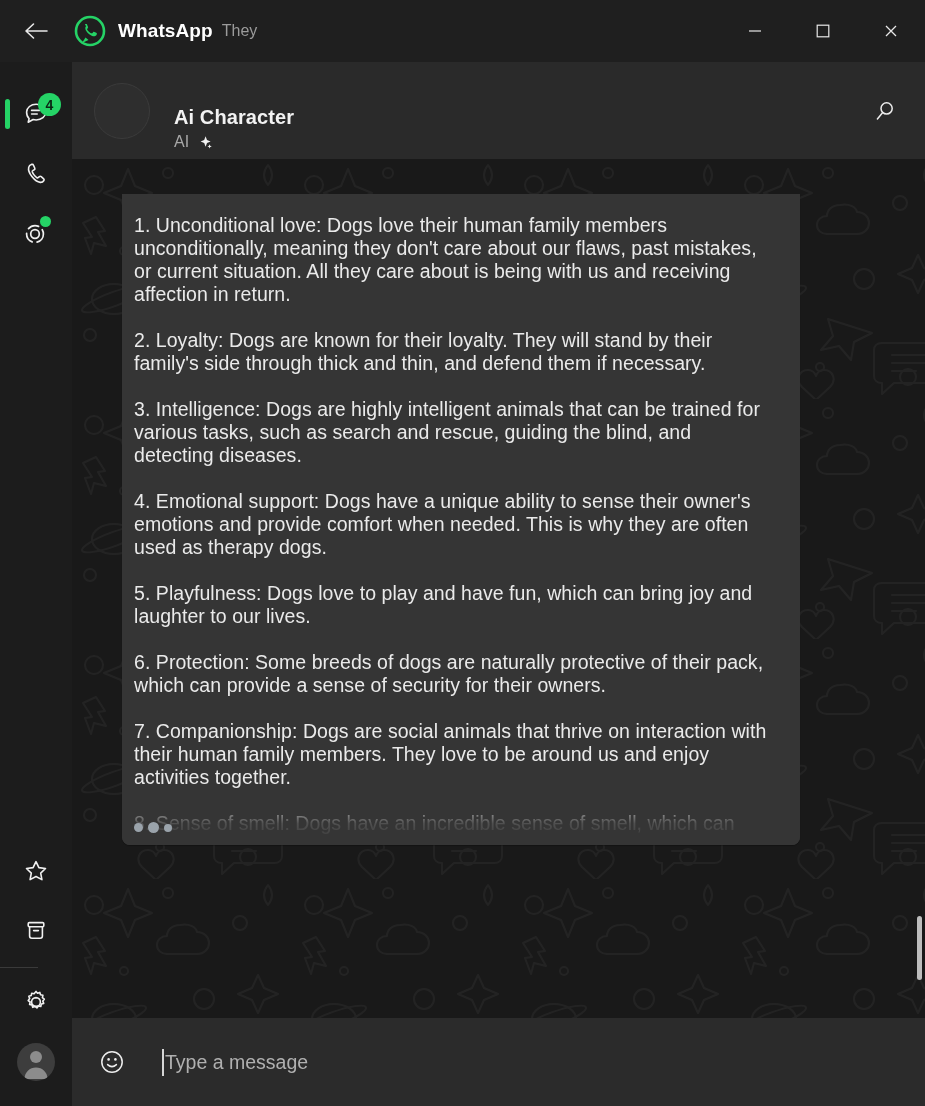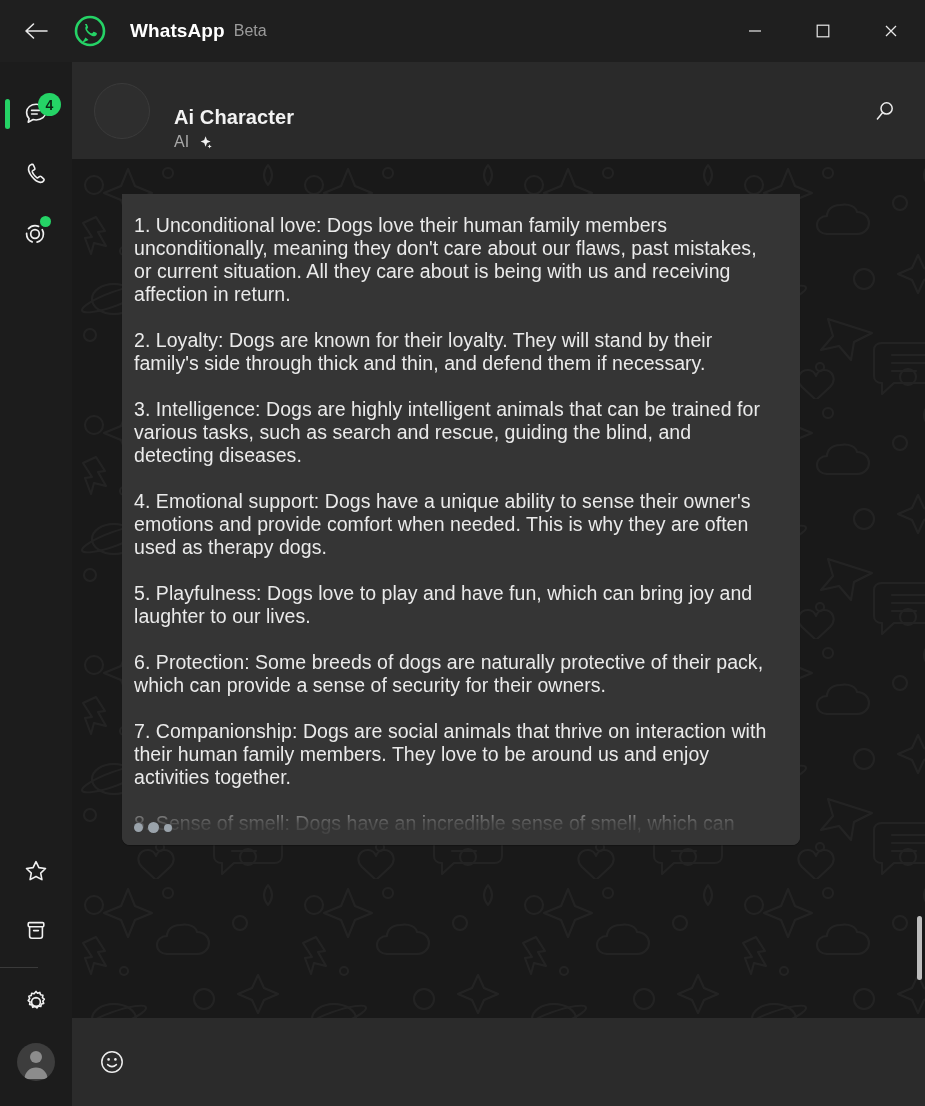--- a/index.html
+++ b/index.html
@@ -31,21 +31,21 @@
     display: flex; align-items: center; justify-content: center;
     cursor: pointer;
   }
   .back-btn svg { display:block; }
   .wa-logo {
     margin-left: 14px;
     width: 32px; height: 32px;
     display: flex; align-items: center; justify-content: center;
   }
   .app-title {
-    margin-left: 24px;
+    margin-left: 12px;
     font-size: 19px;
     font-weight: bold;
     color: #ffffff;
     letter-spacing: .1px;
   }
   .app-beta {
     margin-left: 9px;
     font-size: 16px;
     color: #9b9b9b;
   }
@@ -289,21 +289,21 @@
       </svg>
     </div>
     <div class="wa-logo">
       <svg width="32" height="32" viewBox="0 0 32 32">
         <circle cx="16" cy="16" r="14" fill="none" stroke="#25d366" stroke-width="2.6"></circle>
         <path d="M8 28 L11.5 22.5 L14.5 25 Z" fill="#25d366"></path>
         <path d="M12.2 11.2 c-.5 .3 -.9 1.1 -.9 2 0 1.1 .7 2.4 1 2.8 .3 .4 2 3.2 4.9 4.4 2.4 1 2.9 .8 3.4 .75 .6 -.05 1.8 -.7 2.05 -1.45 .25 -.75 .25 -1.35 .17 -1.5 -.08 -.15 -.3 -.23 -.63 -.4 -.33 -.17 -1.9 -.93 -2.2 -1.03 -.3 -.1 -.5 -.15 -.72 .17 -.22 .32 -.83 1.02 -1.02 1.23 -.18 .2 -.37 .23 -.7 .07 -.33 -.17 -1.38 -.5 -2.63 -1.6 -.97 -.86 -1.63 -1.93 -1.82 -2.25 -.18 -.32 -.02 -.5 .15 -.66 .15 -.15 .33 -.38 .5 -.58 .17 -.2 .22 -.33 .33 -.55 .11 -.22 .05 -.42 -.03 -.58 -.08 -.17 -.72 -1.75 -.99 -2.4 -.26 -.62 -.52 -.54 -.72 -.55 l-.6 -.01 c-.2 0 -.53 .08 -.8 .38 z" fill="#25d366"></path>
       </svg>
     </div>
     <div class="app-title">WhatsApp</div>
-    <div class="app-beta">Beta</div>
+    <div class="app-beta">They</div>
 
     <div class="wincontrols">
       <div class="wc">
         <svg width="16" height="16" viewBox="0 0 16 16">
           <path d="M2 8 H14" stroke="#e8e8e8" stroke-width="1.2"></path>
         </svg>
       </div>
       <div class="wc">
         <svg width="16" height="16" viewBox="0 0 16 16">
           <rect x="2.2" y="2.2" width="11.6" height="11.6" fill="none" stroke="#e8e8e8" stroke-width="1.2"></rect>
@@ -470,17 +470,21 @@
 
       <div class="composer">
         <div class="emoji-btn">
           <svg width="30" height="30" viewBox="0 0 30 30" fill="none">
             <circle cx="15" cy="15" r="10.2" stroke="#ededed" stroke-width="1.5"></circle>
             <circle cx="11.6" cy="12.4" r="1.3" fill="#ededed"></circle>
             <circle cx="18.4" cy="12.4" r="1.3" fill="#ededed"></circle>
             <path d="M10.6 17.6 q4.4 4 8.8 0" stroke="#ededed" stroke-width="1.5" stroke-linecap="round"></path>
           </svg>
         </div>
+        <div class="input-wrap">
+          <div class="caret"></div>
+          <input class="msg-input" type="text" placeholder="Type a message" style="">
+        </div>
       </div>
 
     </div>
   </div>
 </div>
 
 </body></html>

